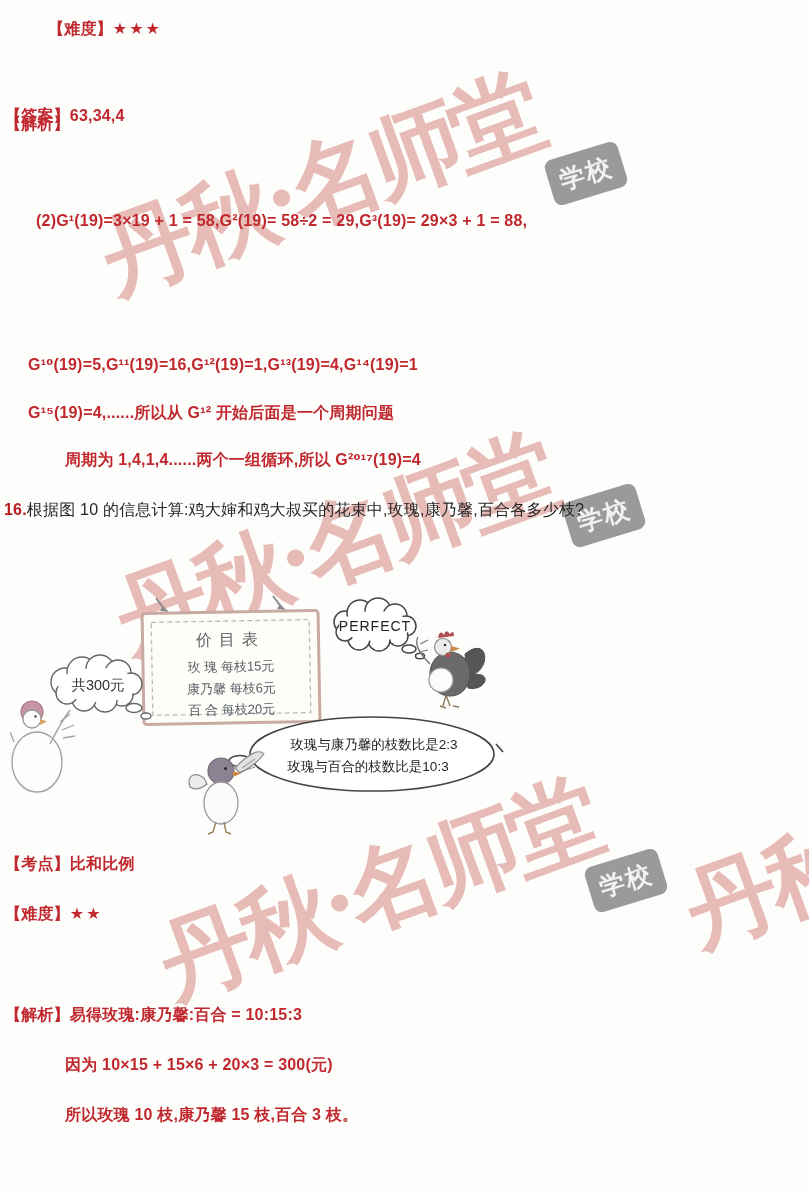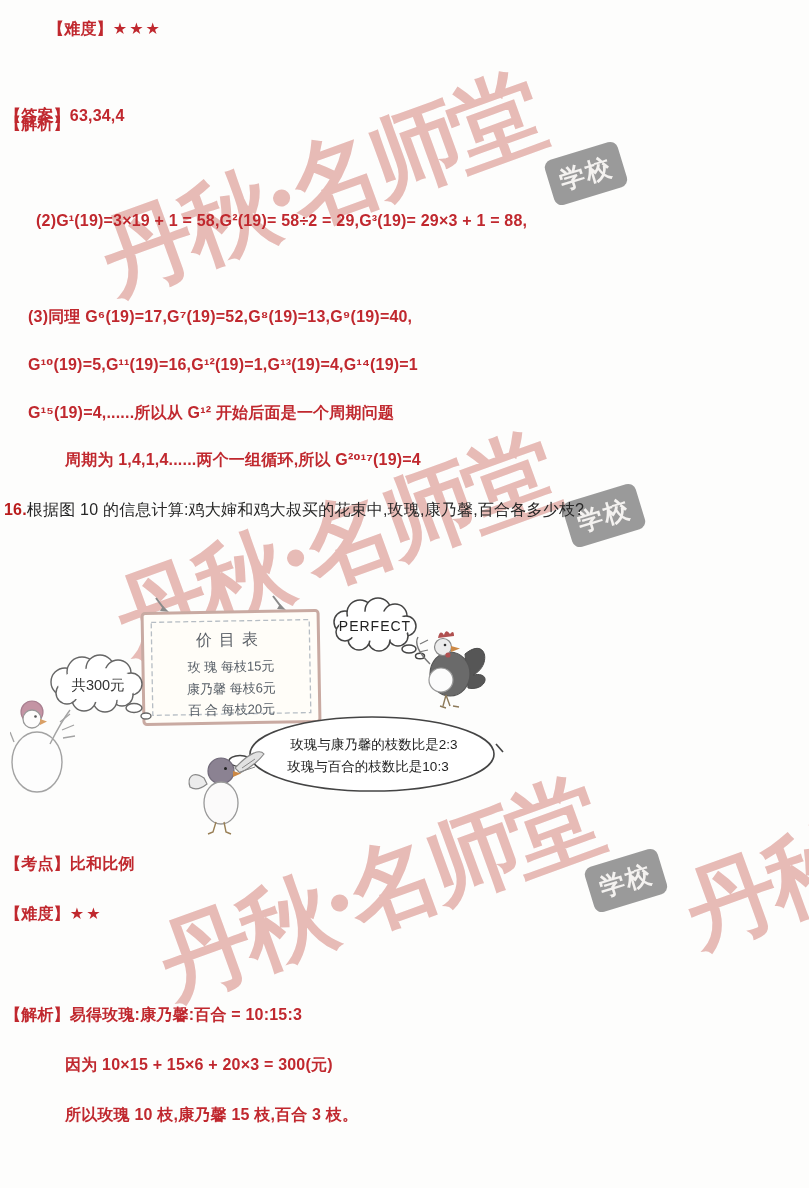--- a/index.html
+++ b/index.html
@@ -57,23 +57,20 @@
     <span class="bold">【难度】</span><span class="stars">★★★</span>
   </div>
   <div class="line" style="left:5px; top:65px;margin-top:40px;">
     <span class="bold">【答案】</span><span>63,34,4</span>
   </div>
   <div class="line" style="left:5px; top:113px;">
     <span class="bold">【解析】</span>
   </div>
   <div class="line" style="left:36px; top:210px;">
     <span>(2)G¹(19)=3×19 + 1 = 58,G²(19)= 58÷2 = 29,G³(19)= 29×3 + 1 = 88,</span>
-  </div>
-  <div class="line" style="left:28px; top:306px;">
-    <span>(3)同理 G⁶(19)=17,G⁷(19)=52,G⁸(19)=13,G⁹(19)=40,</span>
   </div>
   <div class="line" style="left:28px; top:354px;">
     <span>G¹⁰(19)=5,G¹¹(19)=16,G¹²(19)=1,G¹³(19)=4,G¹⁴(19)=1</span>
   </div>
   <div class="line" style="left:28px; top:402px;">
     <span>G¹⁵(19)=4,......所以从 G¹² 开始后面是一个周期问题</span>
   </div>
   <div class="line" style="left:65px; top:449px;">
     <span>周期为 1,4,1,4......两个一组循环,所以 G²⁰¹⁷(19)=4</span>
   </div>

